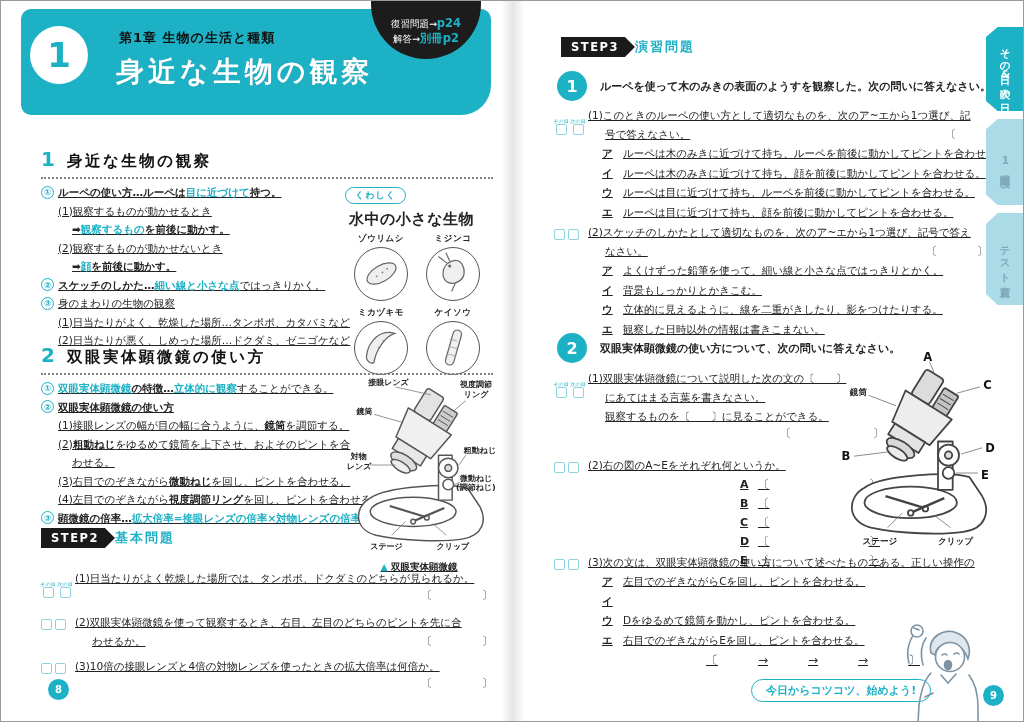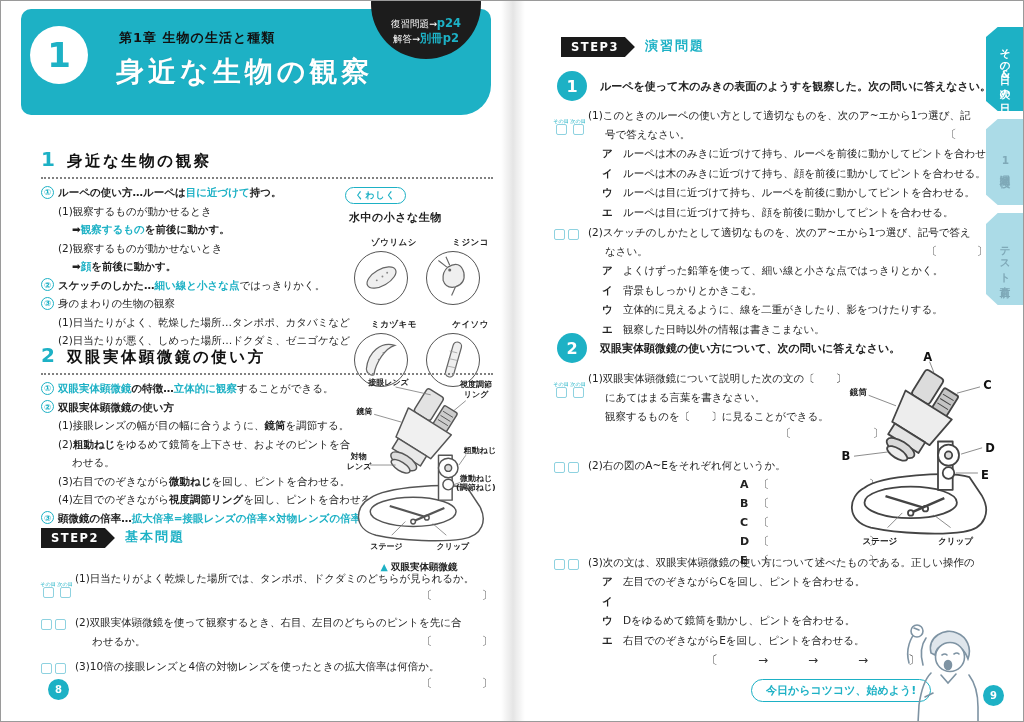--- a/index.html
+++ b/index.html
@@ -13,37 +13,37 @@
     font-family:"DejaVu Sans","Liberation Sans",sans-serif;
     background:#fff;color:var(--ink);
     position:relative;overflow:hidden;
     border:1px solid #9a9a9a;
   }
   .page{position:absolute;top:0;width:512px;height:722px;background:#fff;}
   .page.left{left:0;}
   .page.right{left:512px;}
   .gutter{position:absolute;left:500px;top:0;width:24px;height:722px;
     background:linear-gradient(to right,rgba(0,0,0,0) 0%,rgba(0,0,0,.10) 50%,rgba(0,0,0,0) 100%);}
-  .abs{position:absolute;}
+  .abs{position:absolute;text-decoration:underline;}
 
   
   .hband{position:absolute;left:20px;top:8px;width:470px;height:106px;background:var(--teal);
     border-radius:10px 10px 30px 10px;}
   .hnum{position:absolute;left:29px;top:25px;width:58px;height:58px;border-radius:50%;background:#fff;
     color:var(--teal);font-size:34px;font-weight:800;display:flex;align-items:center;justify-content:center;}
   .hchapter{position:absolute;left:98px;top:20px;font-size:13px;font-weight:700;color:#111;letter-spacing:1px;}
   .htitle{position:absolute;left:95px;top:44px;font-size:28px;font-weight:800;color:#fff;letter-spacing:4px;
     text-shadow:0 0 1px rgba(0,0,0,.2);white-space:nowrap;}
   .hbadge{position:absolute;left:370px;top:-52px;width:110px;height:110px;border-radius:50%;background:#1c1c1c;
     display:flex;flex-direction:column;align-items:center;justify-content:flex-end;padding-bottom:13px;}
   .hbadge .bl{font-size:9.5px;color:#fff;line-height:14px;white-space:nowrap;}
   .hbadge .pg{color:var(--teal);font-weight:800;font-size:11.5px;}
 
   
-  .steprow{position:absolute;display:flex;gap:10px;}
+  .steprow{position:absolute;display:flex;align-items:center;}
   .stepbadge{background:#1a1a1a;color:#fff;font-weight:800;font-size:11.5px;letter-spacing:1.5px;
     padding:3px 16px 3px 10px;clip-path:polygon(0 0,calc(100% - 10px) 0,100% 50%,calc(100% - 10px) 100%,0 100%);}
   .steptitle{color:var(--teal);font-weight:800;font-size:13px;letter-spacing:2px;}
 
   
   .sech{position:absolute;display:flex;align-items:baseline;gap:12px;
     border-bottom:2px dotted #808080;padding-bottom:5px;}
   .secnum{color:var(--teal);font-weight:800;font-size:20px;}
   .sectitle{font-weight:800;font-size:15.5px;letter-spacing:2.5px;color:#111;}
 
@@ -54,23 +54,23 @@
   .ind1{margin-left:17px;}
   .ind2{margin-left:31px;}
   .cnum{display:inline-flex;align-items:center;justify-content:center;width:13px;height:13px;
     border:1.2px solid var(--teal);border-radius:50%;color:var(--teal);font-size:8.5px;font-weight:700;
     margin-right:4px;position:relative;top:-1px;}
 
   
   .detail{position:absolute;left:344px;top:182px;width:150px;}
   .dbadge{display:inline-block;border:1.5px solid var(--teal);color:var(--teal);font-weight:700;
     font-size:9px;border-radius:9px;padding:1px 9px;letter-spacing:1px;}
-  .dtitle{font-size:11px;font-weight:800;margin:6px 0 4px 4px;letter-spacing:.5px;}
+  .dtitle{font-size:15px;font-weight:800;margin:6px 0 4px 4px;letter-spacing:.5px;}
   .orgrid{display:grid;grid-template-columns:72px 72px;row-gap:4px;}
-  .orgcell{text-align:right;margin-top:8px;}
+  .orgcell{text-align:center;}
   .orgname{font-size:8.5px;font-weight:700;letter-spacing:.5px;}
   .orgcircle{width:54px;height:54px;border:1.5px solid #555;border-radius:50%;margin:2px auto 2px;overflow:hidden;background:#fff;}
 
   
   .scopelbl{font-size:8.2px;fill:#222;font-weight:600;}
   .scopeLet{font-size:11px;fill:#111;font-weight:800;}
   .leader{stroke:#777;stroke-width:.8;fill:none;}
   .figcap{font-size:9.5px;font-weight:800;text-align:center;}
   .figcap .mark{color:var(--teal);}
 

